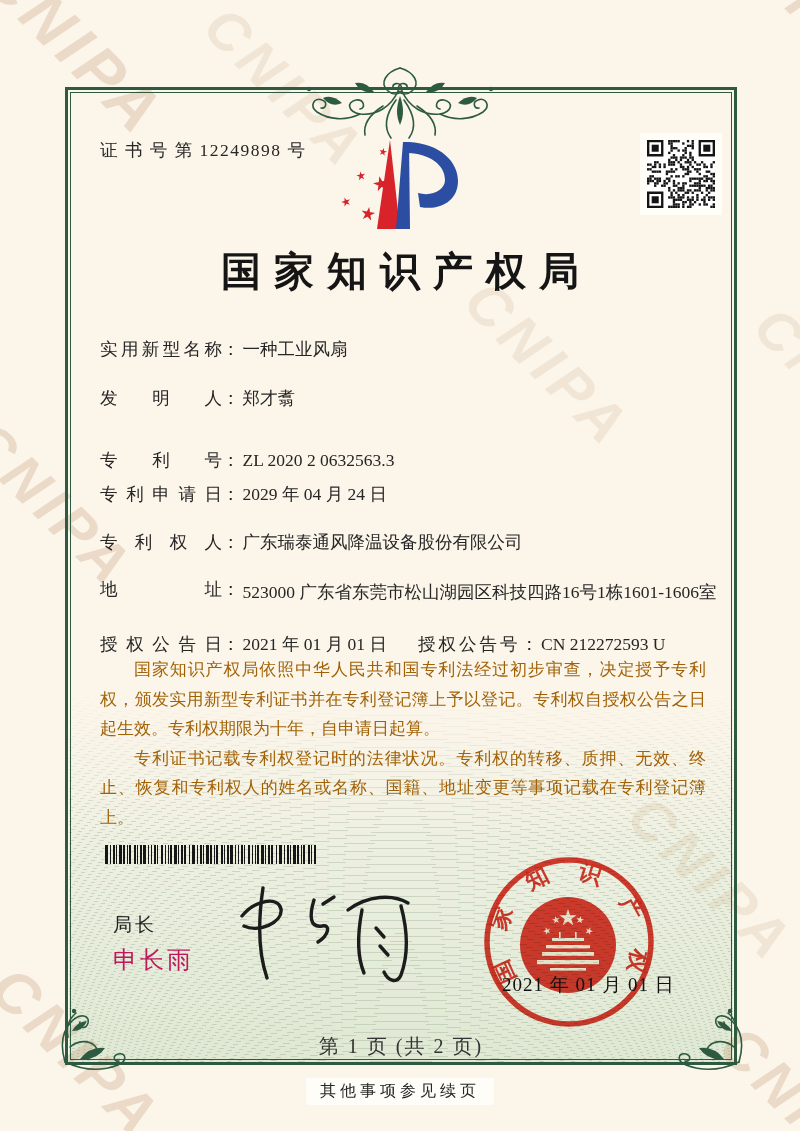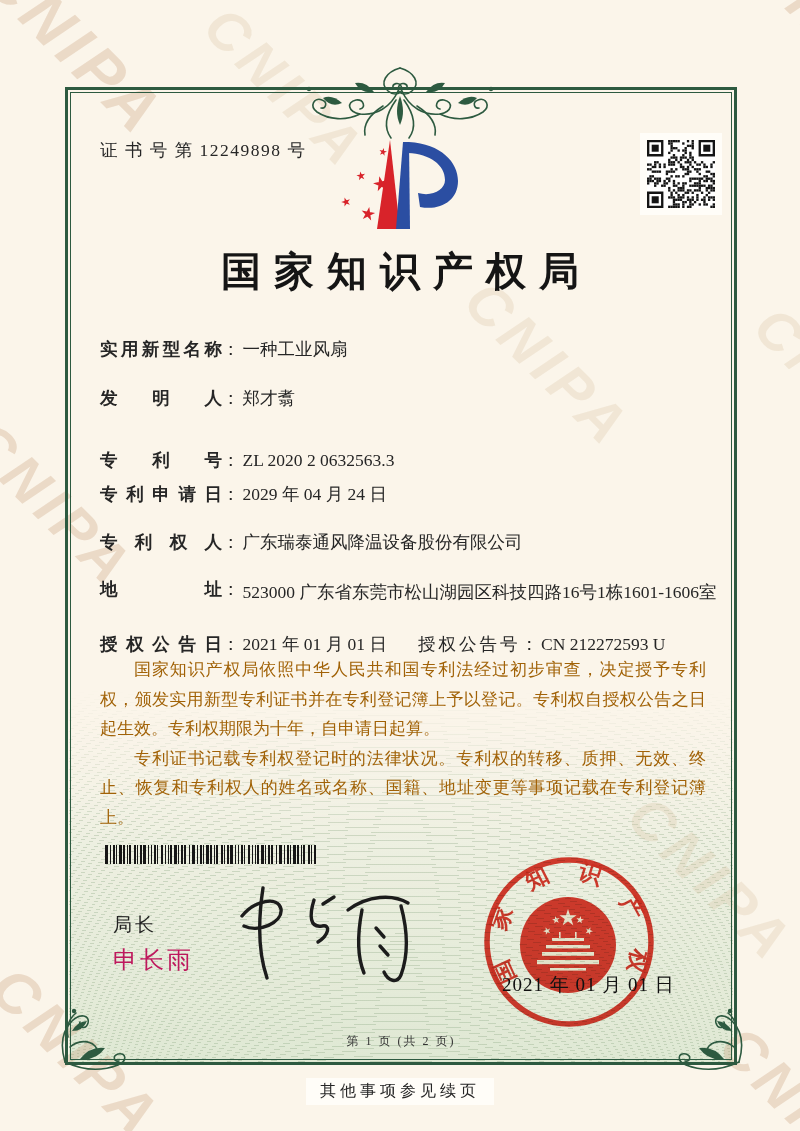--- a/index.html
+++ b/index.html
@@ -32,21 +32,21 @@
 
   .qrbox{position:absolute;left:640px;top:133px;width:82px;height:82px;background:#fffdf8;z-index:3;
       display:flex;align-items:center;justify-content:center;}
 
   .logo{position:absolute;left:328px;top:136px;z-index:3;}
 
   .title{position:absolute;left:0;top:244px;width:800px;text-align:center;font-size:40px;font-weight:bold;
       color:#151515;letter-spacing:13px;padding-left:13px;box-sizing:border-box;z-index:3;}
 
   .row{position:absolute;left:100px;font-size:17.5px;color:#262626;z-index:3;white-space:nowrap;}
-  .row .lab{display:inline-block;width:122px;text-align:justify;text-align-last:justify;vertical-align:top;font-weight:bold;}
+  .row .lab{display:inline-block;width:122px;text-align:justify;text-align-last:justify;vertical-align:top;}
   .row .val{margin-left:3px;}
   .row .val-block{display:inline-block;width:476px;margin-left:3px;vertical-align:top;
       white-space:normal;line-height:1.72;}
   .pair2{position:absolute;left:318px;top:0;}
   .pair2 .lab2{letter-spacing:3px;}
 
   .paras{position:absolute;left:100px;top:655px;width:606px;z-index:3;font-size:17px;color:#a16207;
       line-height:29.5px;text-align:justify;}
   .paras p{margin:0;text-indent:2em;}
 
@@ -54,21 +54,21 @@
 
   .signer-title{position:absolute;left:113px;top:912px;font-size:19px;color:#222;letter-spacing:3px;
       font-family:"Liberation Sans","DejaVu Sans",sans-serif;z-index:3;}
   .signer-name{position:absolute;left:113px;top:944px;font-size:24px;color:#be185d;letter-spacing:3px;
       font-family:"Liberation Sans","DejaVu Sans",sans-serif;z-index:3;}
   .signature{position:absolute;left:230px;top:876px;z-index:3;}
 
   .seal{position:absolute;left:480px;top:850px;z-index:5;mix-blend-mode:multiply;}
   .seal-date{position:absolute;left:502px;top:972px;font-size:19px;color:#111;letter-spacing:1px;z-index:6;}
 
-  .pageno{position:absolute;left:65px;top:1033px;width:672px;text-align:center;font-size:12px;color:#333;z-index:3;
+  .pageno{position:absolute;left:65px;top:1033px;width:672px;text-align:center;font-size:20px;color:#333;z-index:3;
       letter-spacing:2px;}
   .continuation{position:absolute;left:0;top:1078px;width:800px;text-align:center;z-index:3;}
   .continuation span{display:inline-block;background:rgba(255,253,248,0.92);padding:3px 14px;font-size:16px;
       color:#262626;letter-spacing:4px;}
 </style>
 </head>
 <body>
 
 <div class="page">
 

